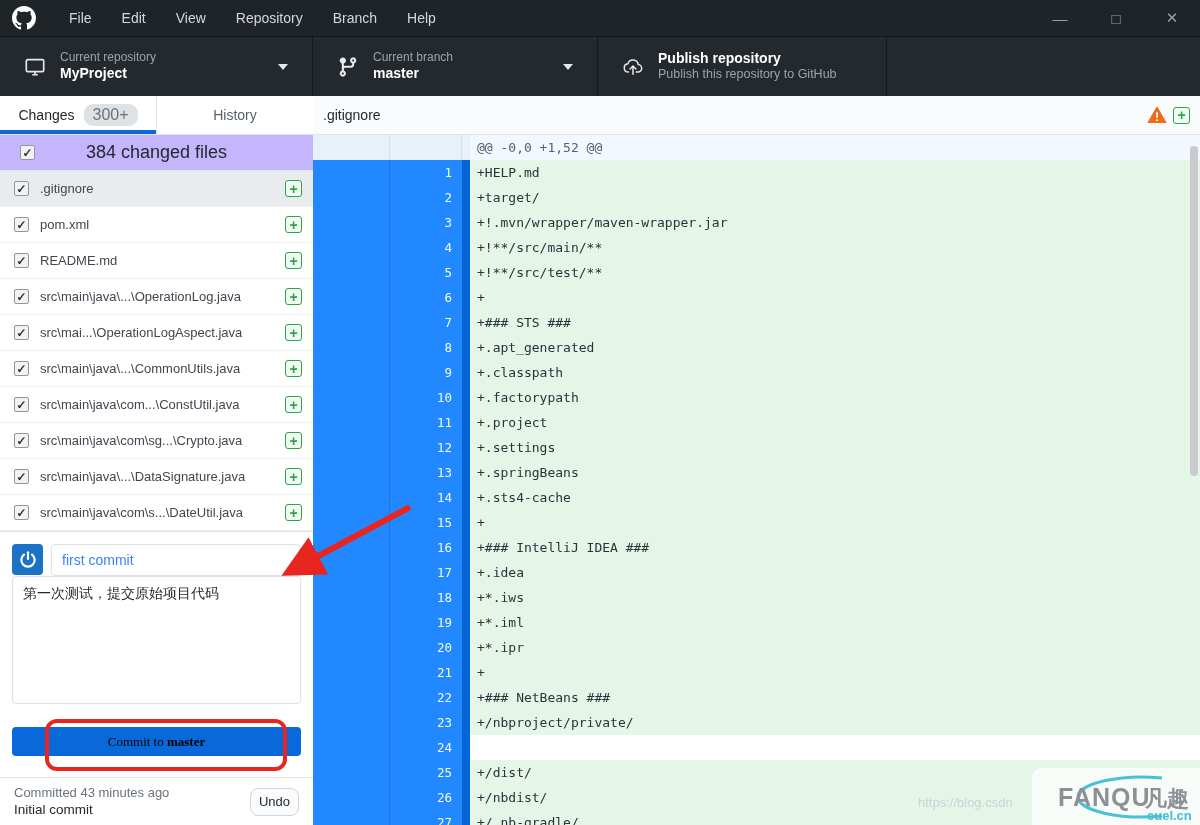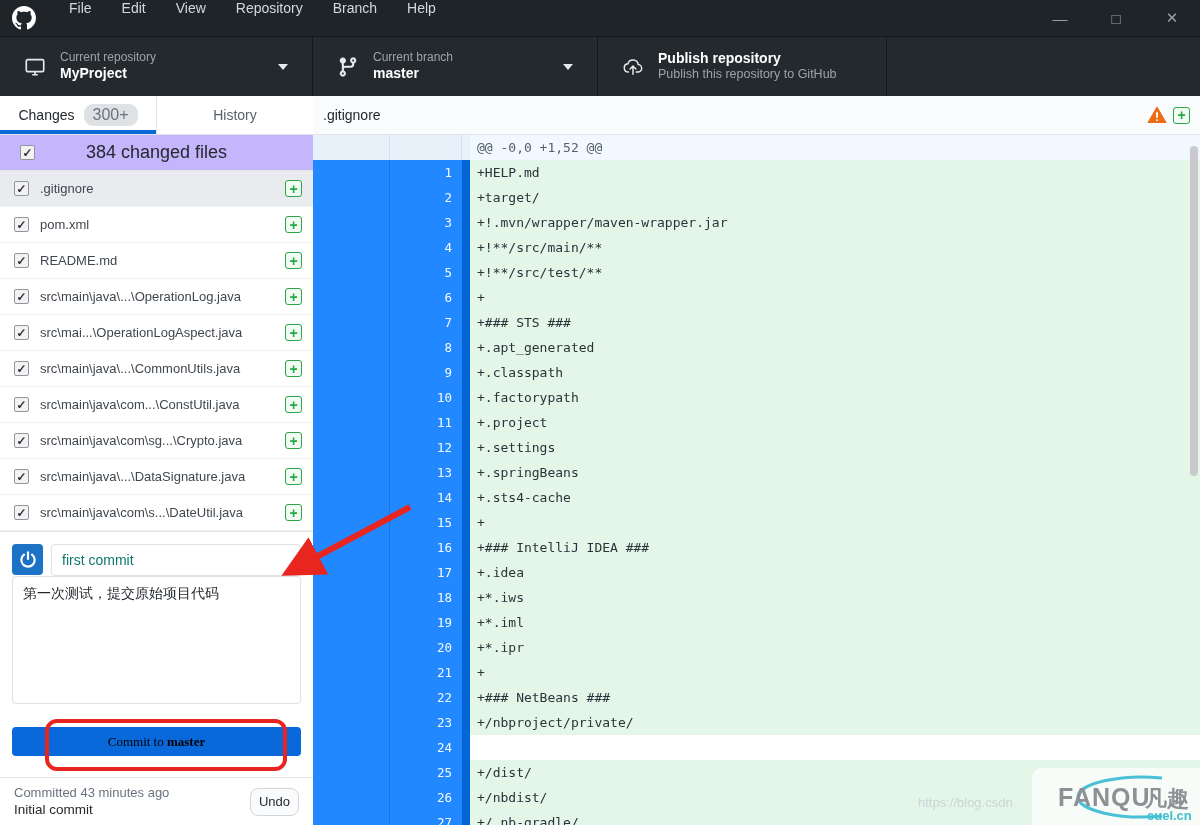--- a/index.html
+++ b/index.html
@@ -3,21 +3,21 @@
 <meta charset="utf-8">
 <style>
   * { margin:0; padding:0; box-sizing:border-box; }
   body { background:#555; }
   #app { position:relative; width:1200px; height:825px; overflow:hidden; background:#fff;
          font-family:"Liberation Sans", sans-serif; -webkit-font-smoothing:antialiased; }
 
   
   .titlebar { height:36px; background:#1f2428; display:flex; align-items:center; color:#d4d8dc; }
   .gh-logo { margin-left:12px; width:24px; height:24px; flex:none; }
-  .menu-items { display:flex; margin-left:18px; height:100%; }
+  .menu-items { display:flex; margin-left:18px; height:100%; align-items:center; }
   .menu-item { padding:0 15px; font-size:14px; color:#d4d8dc; cursor:default; }
   .win-controls { margin-left:auto; display:flex; align-items:center; height:100%; }
   .win-btn { width:56px; height:100%; display:flex; align-items:center; justify-content:center;
              color:#9aa0a6; font-size:15px; }
 
   
   .toolbar { height:60px; background:#24292e; border-top:1px solid #15181b; display:flex; }
   .tool-section { display:flex; align-items:center; border-right:1px solid #15181b; padding:0 24px; }
   .tool-section.repo { width:313px; }
   .tool-section.branch { width:285px; }
@@ -58,21 +58,21 @@
   .checkbox::after { content:"✓"; font-weight:bold; }
   .plus-box { width:17px; height:17px; flex:none; border:1.5px solid #28a745; border-radius:3px;
               background:#f2fbf4; color:#28a745; display:flex; align-items:center; justify-content:center;
               font-size:14px; font-weight:bold; line-height:1; }
 
   .commit-form { height:246px; border-top:1px solid #e1e4e8; padding:12px; background:#fff; }
   .summary-row { display:flex; }
   .avatar { width:31px; height:31px; border-radius:4px; background:#1c72c4; flex:none;
             display:flex; align-items:center; justify-content:center; }
   .summary-input { flex:1; margin-left:8px; height:32px; border:1px solid #dce1e6; border-radius:4px;
-                   padding:0 10px; font-size:14px; color:#0f766e; outline:none;
+                   padding:0 10px; font-size:14px; color:#3b82f6; outline:none;
                    font-family:"Liberation Sans", sans-serif; }
   .desc-input { width:100%; height:128px; border:1px solid #dce1e6; border-radius:4px;
                 padding:8px 10px; font-size:14px; color:#24292e; resize:none; outline:none;
                 font-family:"Liberation Sans", sans-serif; }
   .commit-btn { margin-top:19px; width:100%; height:29px; background:#0969da; border:none; border-radius:4px;
                 color:#000000; font-size:13px; cursor:pointer; font-family:Liberation Serif, serif; }
   .commit-btn b { font-weight:bold; }
 
   .sidebar-footer { height:48px; border-top:1px solid #e1e4e8; background:#fff;
                     display:flex; align-items:center; padding:0 14px; }

